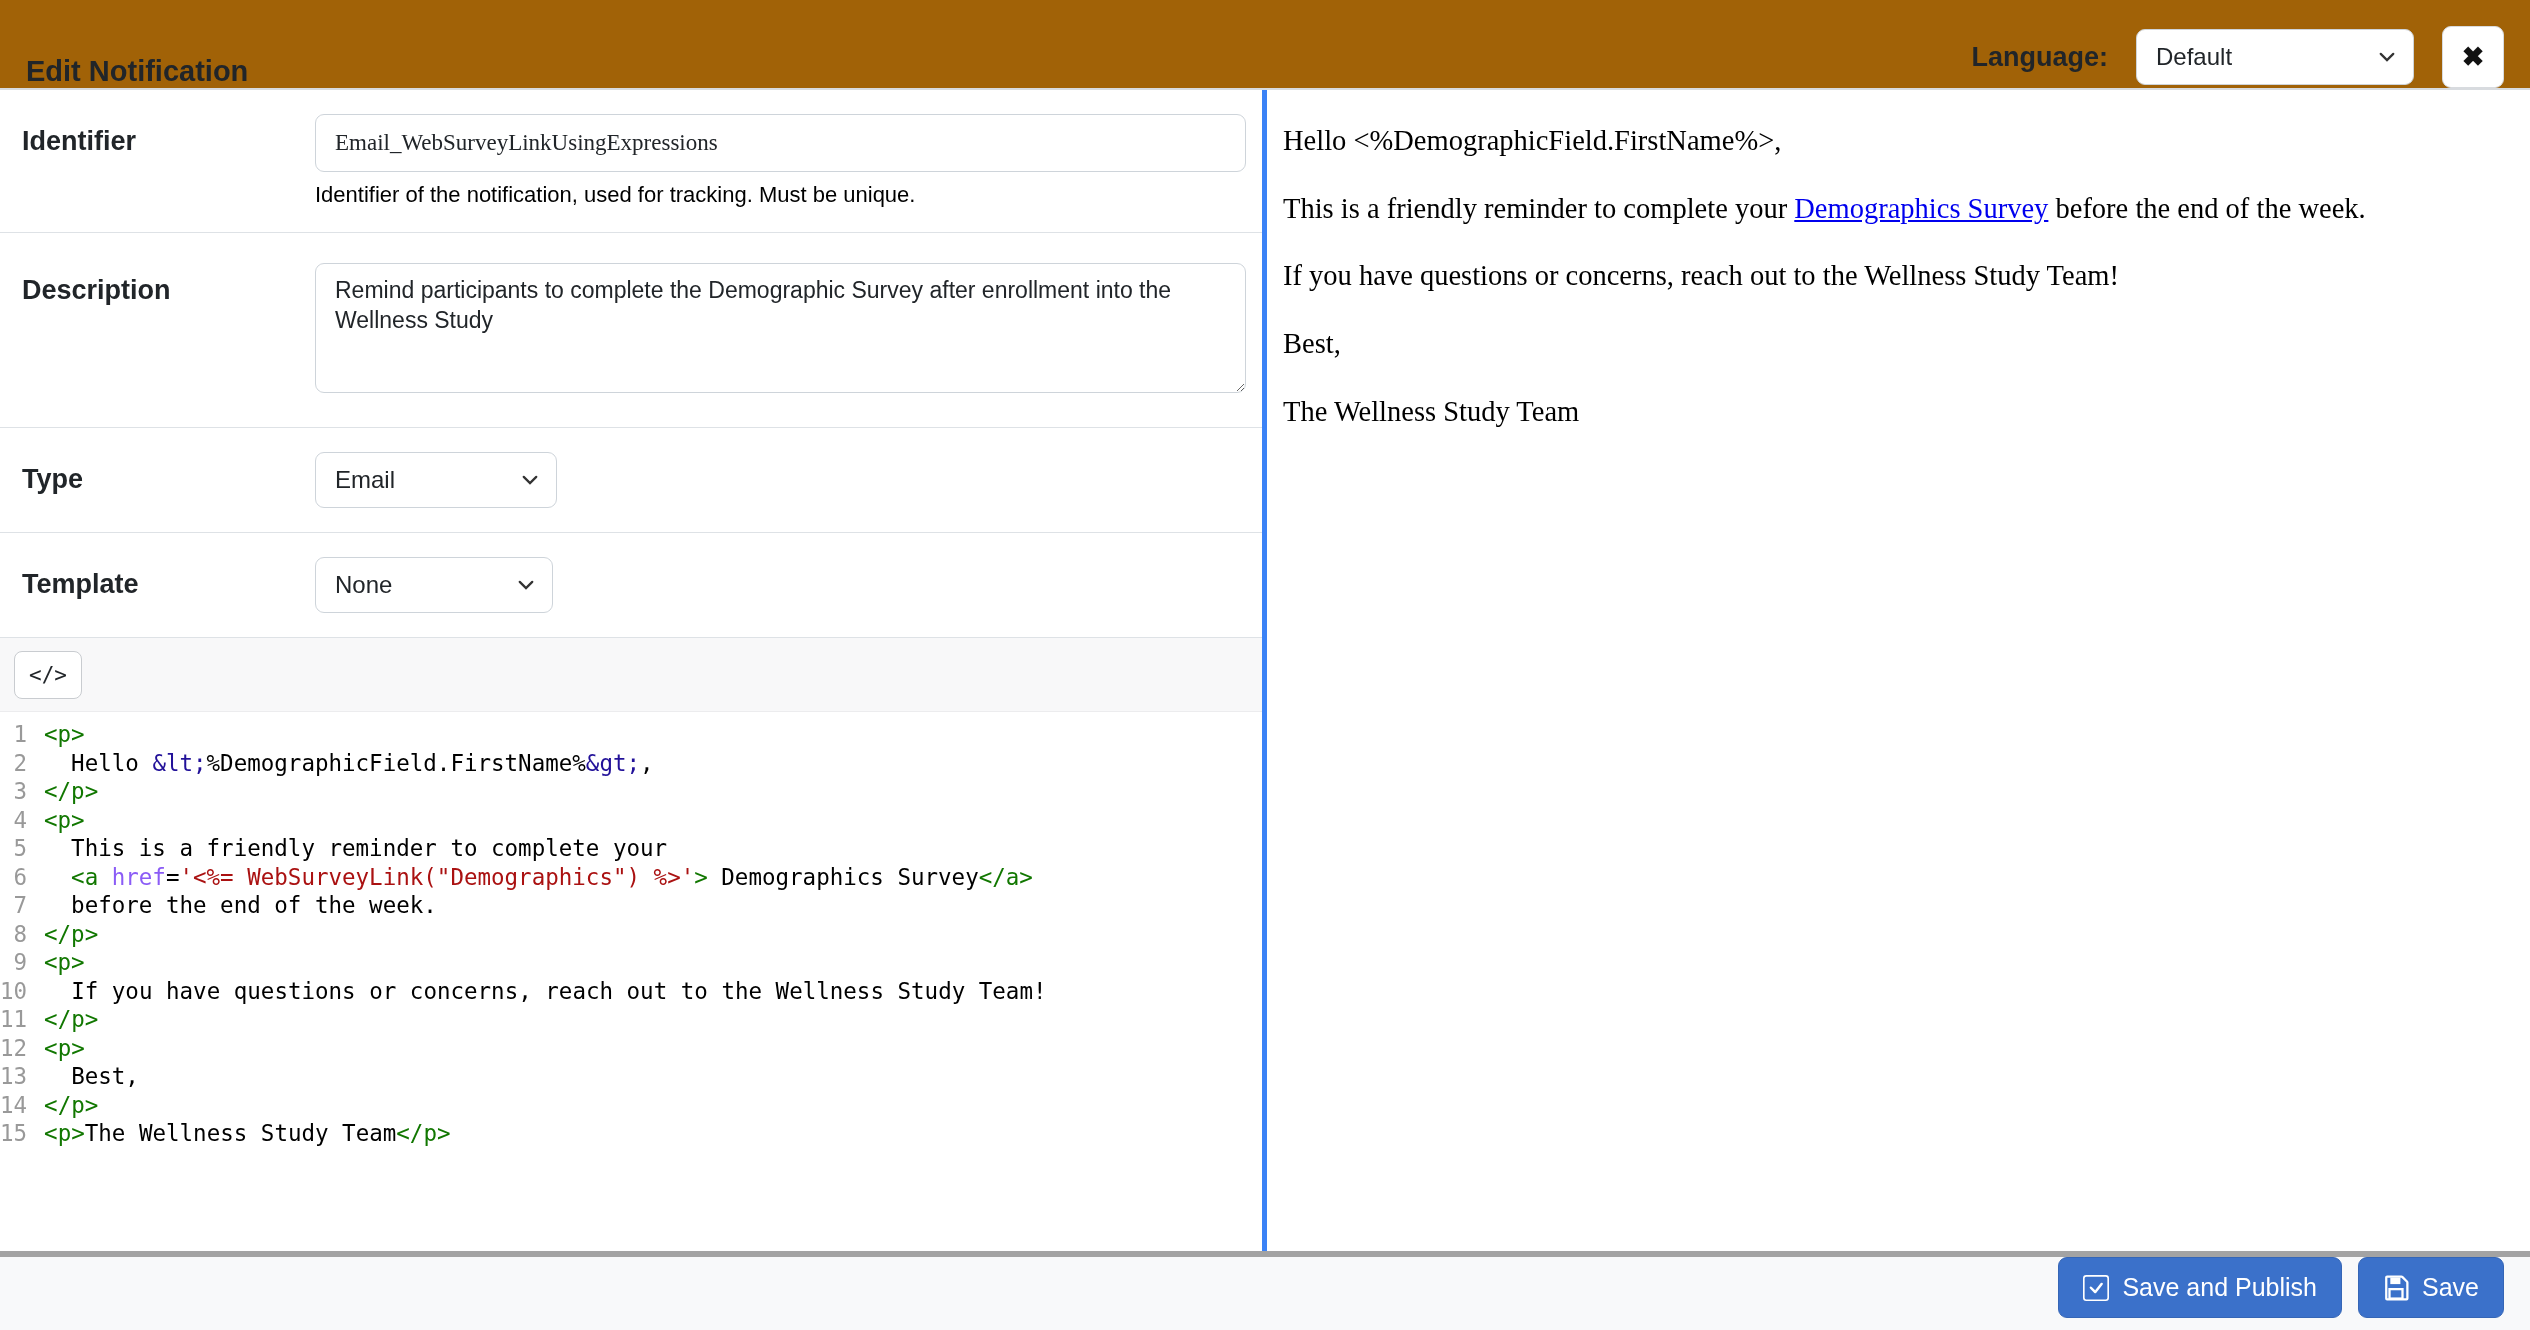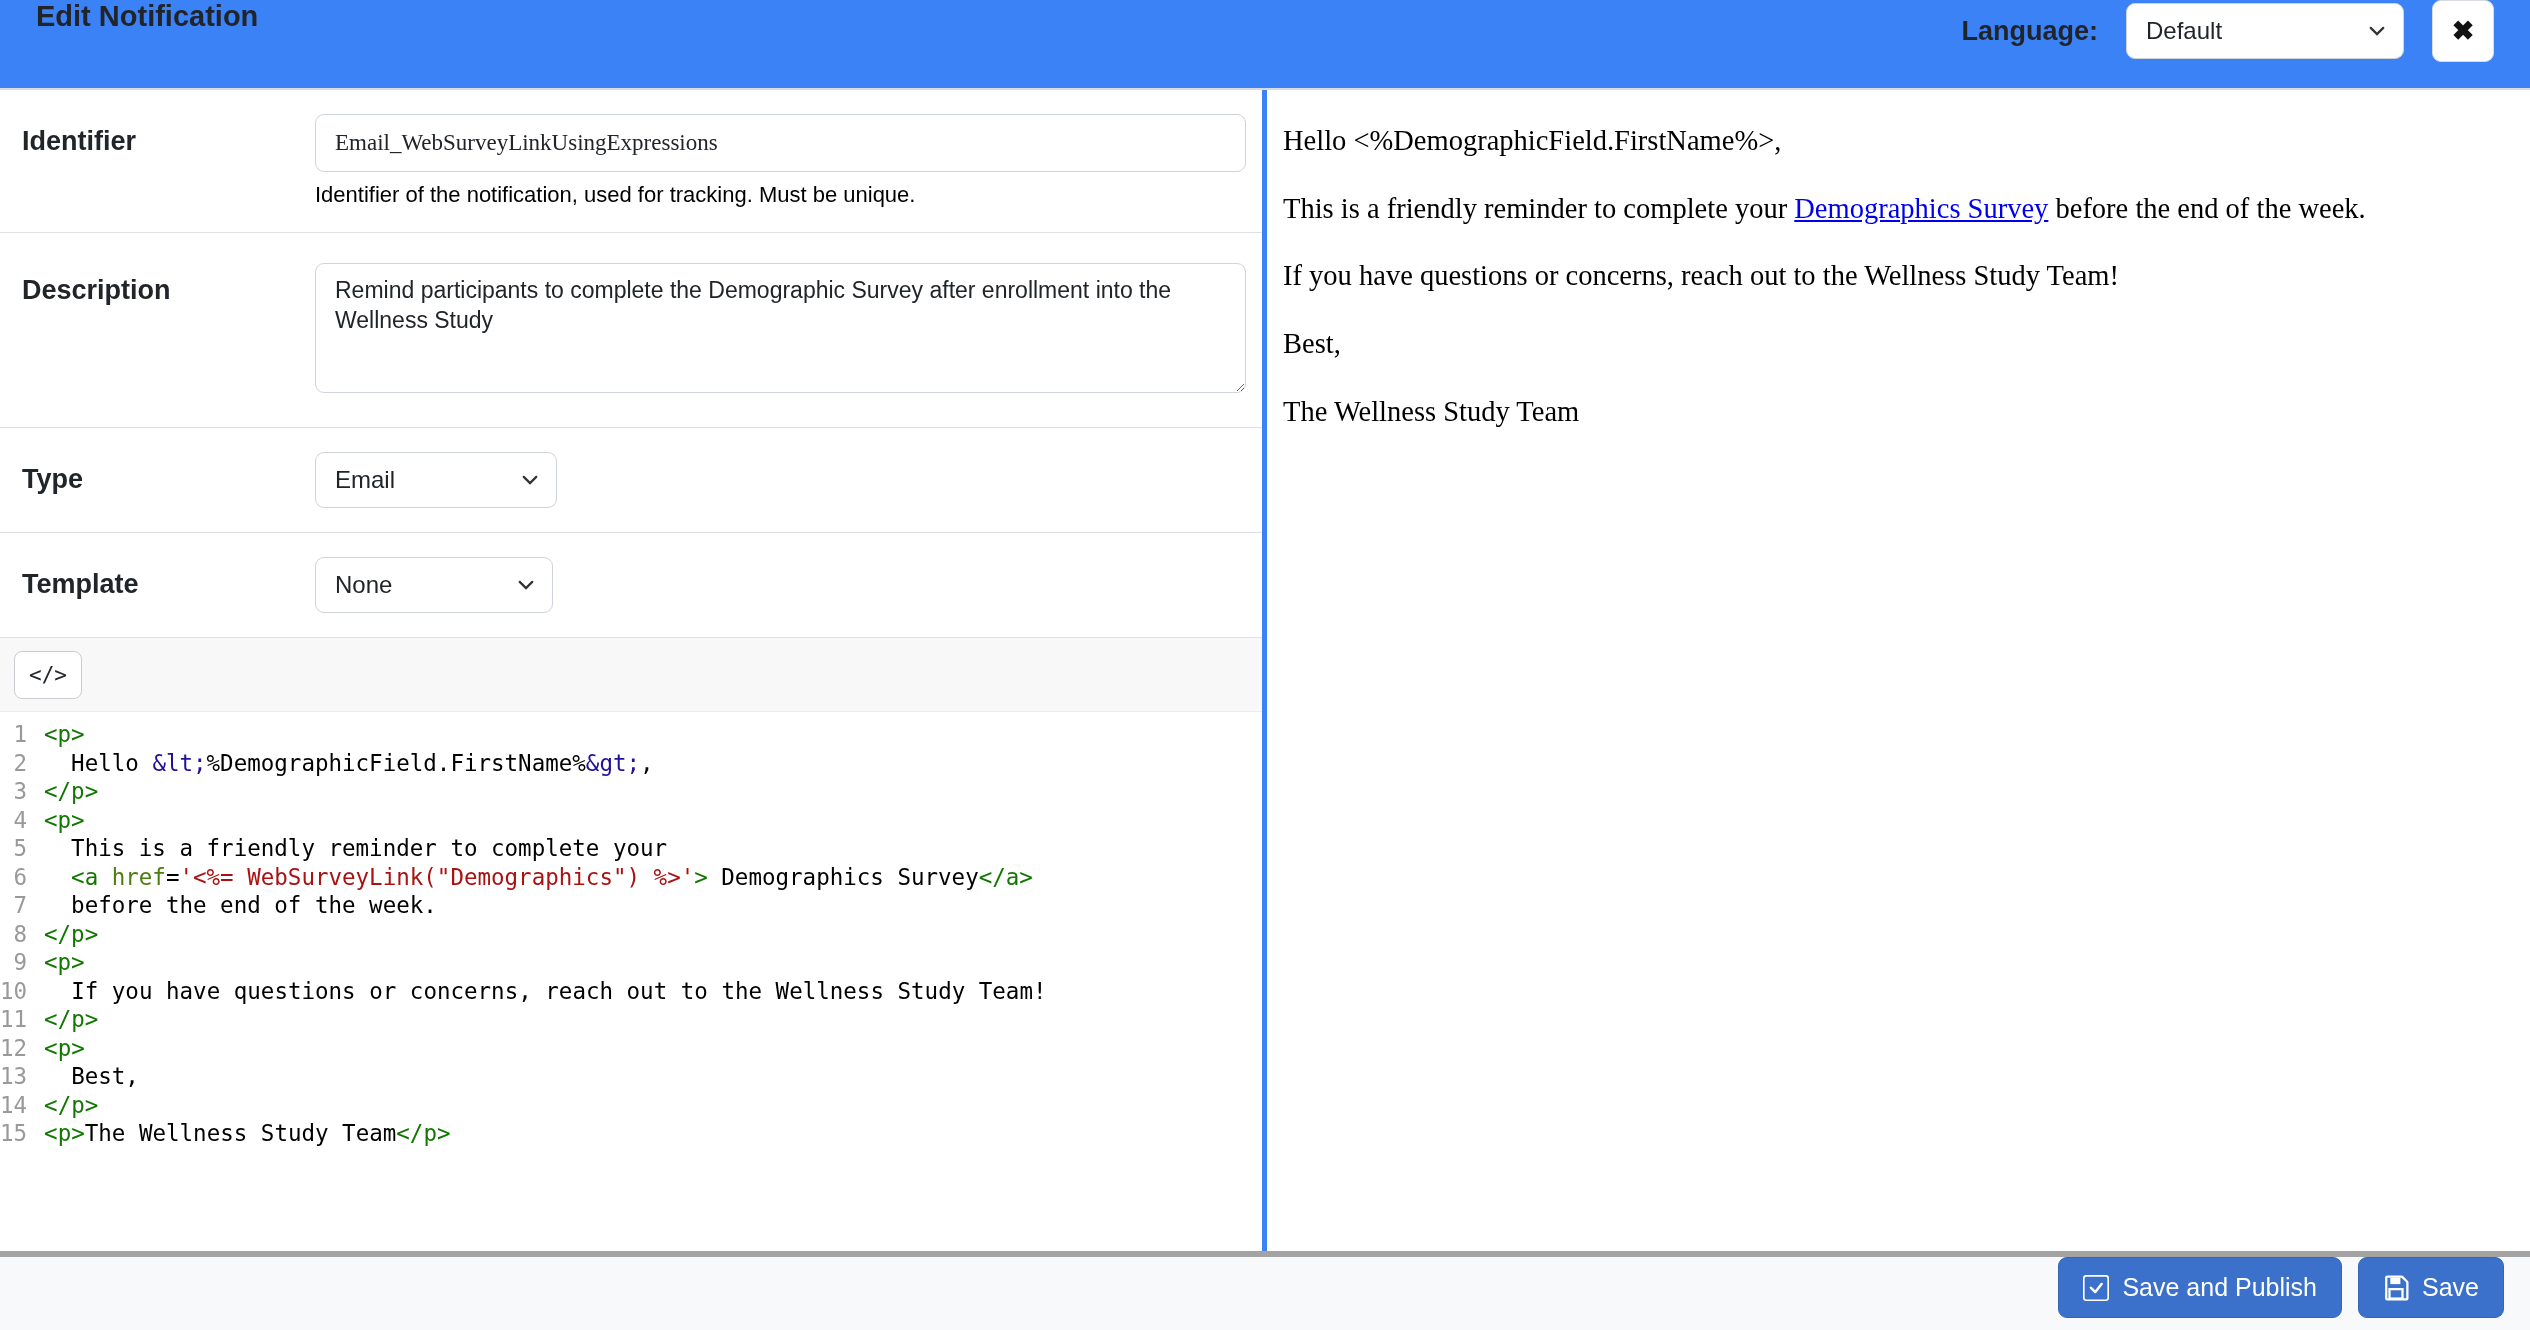--- a/index.html
+++ b/index.html
@@ -1,20 +1,20 @@
 <!DOCTYPE html>
 <html><head>
 <meta charset="utf-8">
 <style>
   *{box-sizing:border-box;margin:0;padding:0}
   html,body{width:2530px;height:1330px}
   body{display:flex;flex-direction:column;font-family:"Liberation Sans",sans-serif;background:#fff;color:#212529;overflow:hidden}
 
   
-  .header{flex:0 0 90px;display:flex;align-items:flex-start;padding:0 36px;border-bottom:2px solid #d8dbdf;background:#3b82f6}
+  .header{flex:0 0 90px;display:flex;align-items:flex-end;padding:0 26px;border-bottom:2px solid #d8dbdf;background:#a16207}
   .header-title{font-size:29px;font-weight:700}
   .header-right{margin-left:auto;display:flex;align-items:center;gap:28px}
   .language-label{font-size:27px;font-weight:700}
   .select{display:inline-flex;align-items:center;justify-content:space-between;height:56px;border:1px solid #ced4da;border-radius:9px;background:#fff;font-size:24px;color:#212529;padding:0 16px 0 19px;cursor:pointer;gap:18px}
   .language-select{width:278px}
   .caret svg{display:block}
   .close-btn{width:62px;height:62px;display:flex;align-items:center;justify-content:center;background:#fff;border:1px solid #d8dbdf;border-radius:9px;font-size:27px;font-weight:700;cursor:pointer;color:#111}
 
   
   .main{flex:1;display:flex;min-height:0}
@@ -33,21 +33,21 @@
 
   
   .editor-toolbar{flex:0 0 74px;background:#f8f8f9;display:flex;align-items:center;padding:0 14px;border-bottom:1px solid #ececee}
   .code-btn{height:48px;padding:0 14px;background:#fff;border:1px solid #c9ccd0;border-radius:8px;font-family:"DejaVu Sans Mono",monospace;font-size:21px;color:#212529;cursor:pointer}
   .code-editor{flex:1;overflow:hidden;padding-top:8px;font-family:"DejaVu Sans Mono",monospace;font-size:22.5px;line-height:28.5px;cursor:text;background:#fff}
   .code-line{display:flex;white-space:pre}
   .line-num{flex:0 0 44px;text-align:right;padding-right:17px;color:#999;user-select:none}
   .code-text{white-space:pre}
   .tok-plain{color:#000}
   .tok-tag{color:#117700}
-  .tok-attr{color:#4d7c0f}
+  .tok-attr{color:#8b5cf6}
   .tok-string{color:#aa1111}
   .tok-atom{color:#221199}
 
   
   .preview-pane{flex:1;min-width:0;padding:34px 22px 0 16px;font-family:"Liberation Serif",serif;font-size:28.5px;color:#000;background:#fff}
   .preview-pane p{margin:0 0 34px;line-height:1.18}
   .preview-pane a{color:#0000ee;text-decoration:underline;cursor:pointer}
 
   
   .footer{flex:0 0 79px;background:#f8f9fa;border-top:6px solid #a3a3a3;display:flex;align-items:flex-start;justify-content:flex-end;gap:16px;padding:0 26px}

